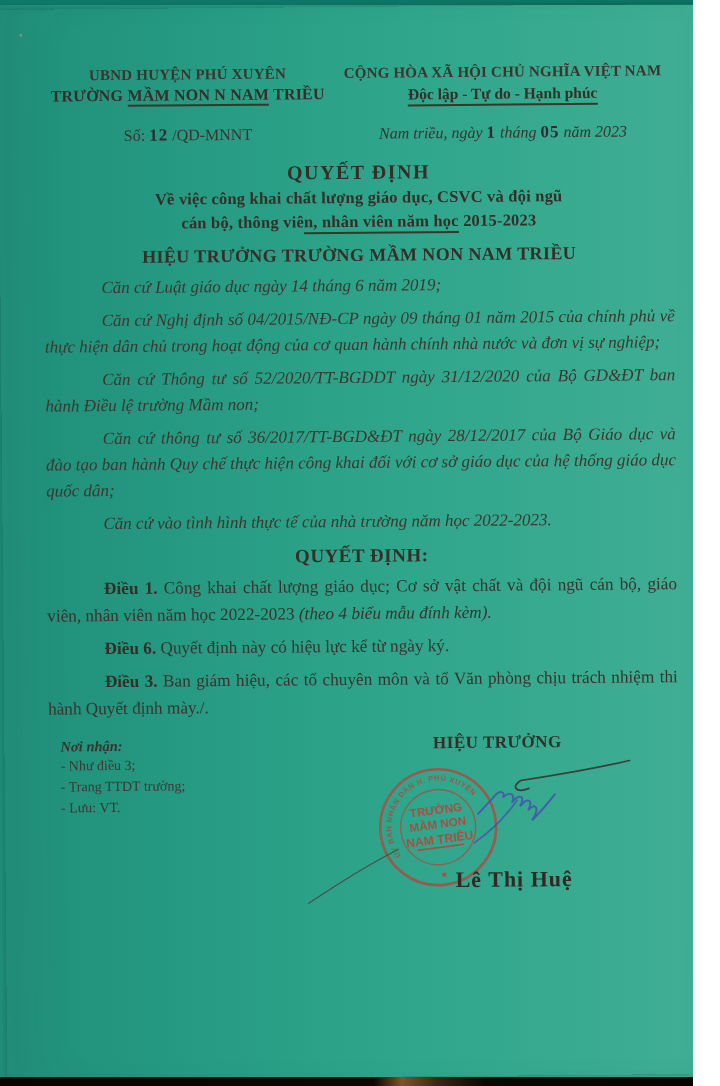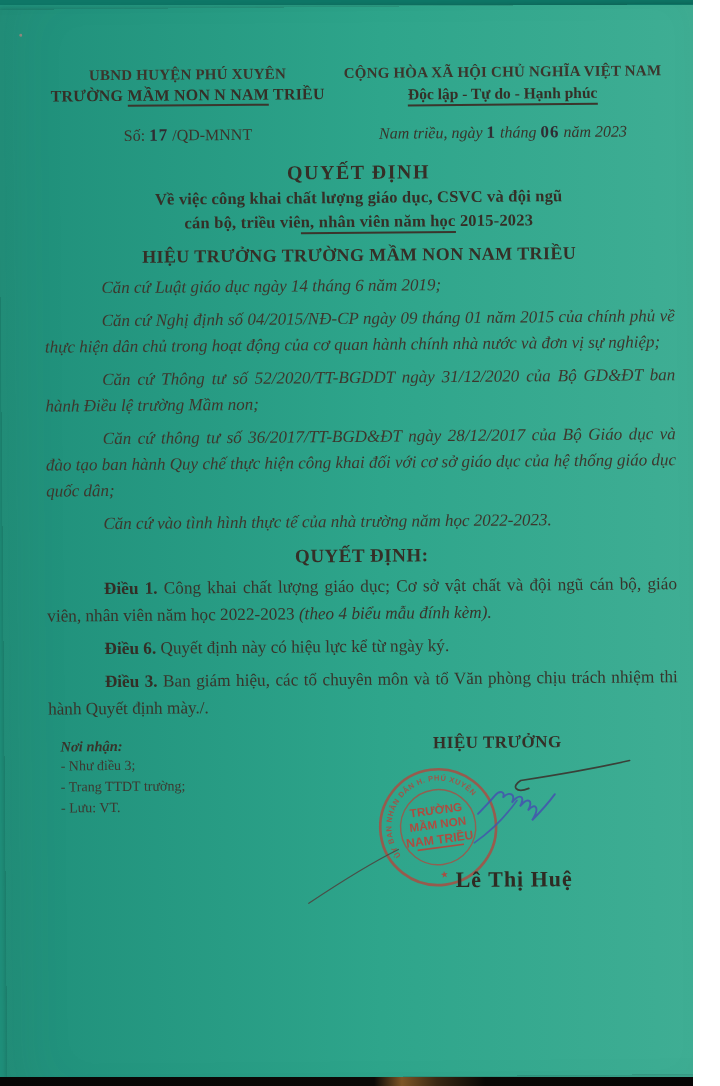--- a/index.html
+++ b/index.html
@@ -52,33 +52,33 @@
 <body>
 
 <div class="scene">
   <div class="paper">
     <div class="speck"></div>
 
     <div class="hdr">
       <div class="hdr-left">
         <div class="h-line1">UBND HUYỆN PHÚ XUYÊN</div>
         <div class="h-line2"><span>TRƯỜNG </span><span class="u-heavy">MẦM NON N NAM</span><span> TRIỀU</span></div>
-        <div class="so-line"><span>Số: </span><span class="hand">17</span><span> /QD-MNNT</span></div>
+        <div class="so-line"><span>Số: </span><span class="hand">12</span><span> /QD-MNNT</span></div>
       </div>
       <div class="hdr-right">
         <div class="h-line1">CỘNG HÒA XÃ HỘI CHỦ NGHĨA VIỆT NAM</div>
         <div><span class="motto">Độc lập - Tự do - Hạnh phúc</span></div>
-        <div class="date-line"><span>Nam triều, ngày </span><span class="hand">1</span><span> tháng </span><span class="hand">06</span><span> năm 2023</span></div>
+        <div class="date-line"><span>Nam triều, ngày </span><span class="hand">1</span><span> tháng </span><span class="hand">05</span><span> năm 2023</span></div>
       </div>
     </div>
 
     <div class="title-block">
       <div class="t-main">QUYẾT ĐỊNH</div>
       <div class="t-sub">Về việc công khai chất lượng giáo dục, CSVC và đội ngũ</div>
-      <div class="t-sub"><span>cán bộ, triều viê</span><span class="u-part">n, nhân viên năm học</span><span> 2015-2023</span></div>
+      <div class="t-sub"><span>cán bộ, thông viê</span><span class="u-part">n, nhân viên năm học</span><span> 2015-2023</span></div>
       <div class="t-issuer">HIỆU TRƯỞNG TRƯỜNG MẦM NON NAM TRIỀU</div>
     </div>
 
     <div class="preamble">
       <p>Căn cứ Luật giáo dục ngày 14 tháng 6 năm 2019;</p>
       <p>Căn cứ Nghị định số 04/2015/NĐ-CP ngày 09 tháng 01 năm 2015 của chính phủ về thực hiện dân chủ trong hoạt động của cơ quan hành chính nhà nước và đơn vị sự nghiệp;</p>
       <p>Căn cứ Thông tư số 52/2020/TT-BGDDT ngày 31/12/2020 của Bộ GD&amp;ĐT ban hành Điều lệ trường Mầm non;</p>
       <p>Căn cứ thông tư số 36/2017/TT-BGD&amp;ĐT ngày 28/12/2017 của Bộ Giáo dục và đào tạo ban hành Quy chế thực hiện công khai đối với cơ sở giáo dục của hệ thống giáo dục quốc dân;</p>
       <p>Căn cứ vào tình hình thực tế của nhà trường năm học 2022-2023.</p>
     </div>

